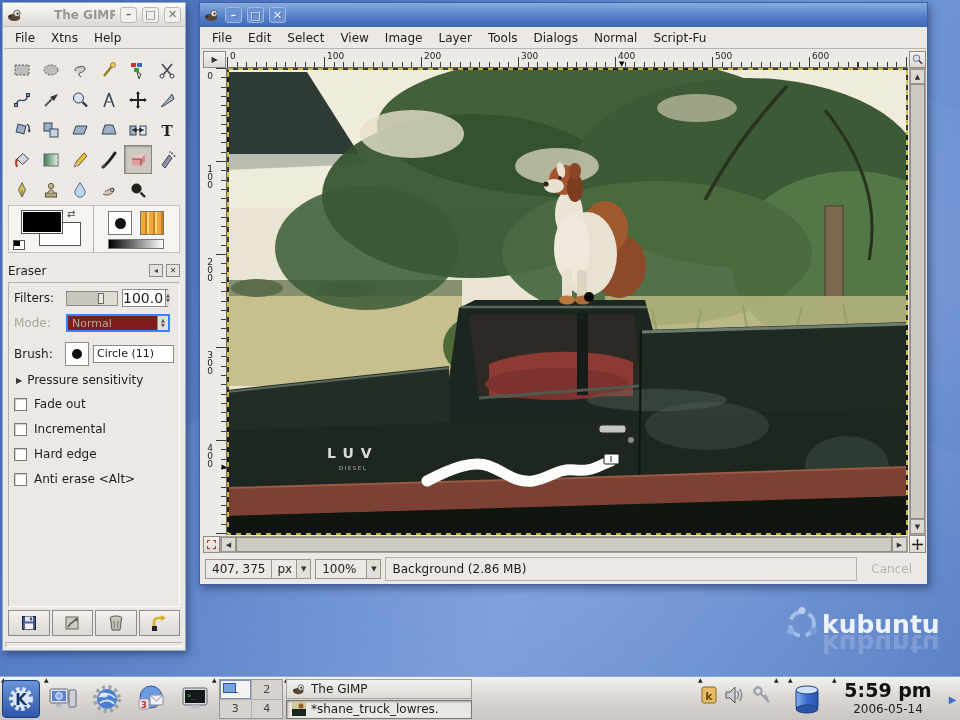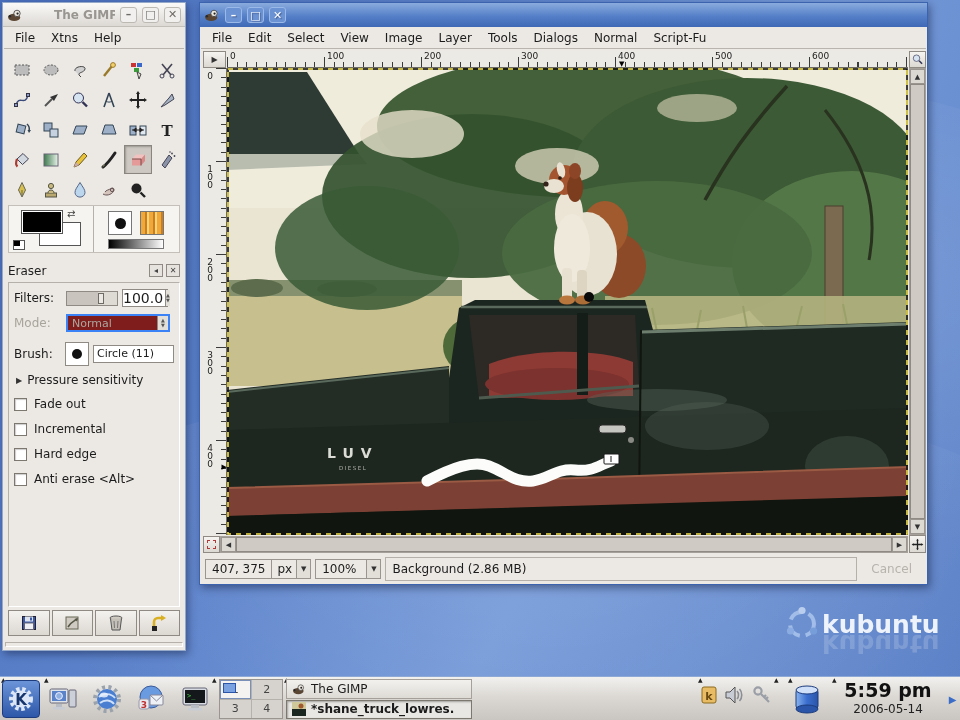--- a/index.html
+++ b/index.html
@@ -127,21 +127,21 @@
   .tb-icon{position:absolute;top:4px;width:38px;height:36px;display:flex;align-items:center;justify-content:center}
   .handle{position:absolute;top:0;font-size:6px;color:#222;line-height:1}
   .pager{position:absolute;left:219px;top:2px;width:64px;height:40px;display:grid;
       grid-template-columns:1fr 1fr;grid-auto-rows:1fr;gap:1px;background:#b5b2ac;border:1px solid #9a968f}
   .pg-cell{background:#d6d3ce;display:flex;align-items:center;justify-content:center;font-size:11px;color:#444;position:relative}
   .pg-cell.active{background:#f4f3f1;border:1px solid #7a90b8}
   .pg-mini{position:absolute;left:2px;top:2px;width:13px;height:10px;background:#7aa2e0;border:1px solid #2a55a8}
   .tasks{position:absolute;left:286px;top:2px;width:186px;height:40px;display:flex;flex-direction:column;gap:1px}
   .task-btn{flex:1;display:flex;align-items:center;gap:5px;padding:0 5px;border:1px solid #a5a19a;
       background:linear-gradient(#f2f1ee,#deDBd5);font-size:12px;white-space:nowrap;overflow:hidden}
-  .task-btn.pressed{background:#e9e7e3;border:1px solid #7c786f;box-shadow:inset 1px 1px 2px rgba(0,0,0,.3);font-weight:bold}
+  .task-btn.pressed{background:#e9e7e3;border:1px solid #7c786f;box-shadow:inset 1px 1px 2px rgba(0,0,0,.3);font-weight:normal}
   .tray{position:absolute;left:700px;top:8px;display:flex;align-items:center;gap:6px}
   .clock{position:absolute;left:836px;top:1px;width:104px;height:46px;text-align:center}
   .clock .time{font-size:19px;font-weight:bold;color:#111;line-height:24px}
   .clock .date{font-size:12px;color:#222;line-height:14px}
   .hide-btn{position:absolute;right:1px;top:3px;width:13px;height:38px;display:flex;align-items:center;justify-content:center;
       color:#3a6cc8;font-size:10px}
   
   .kubuntu-logo{position:absolute;left:780px;top:602px;width:160px;height:60px}
 </style>
 </head>

